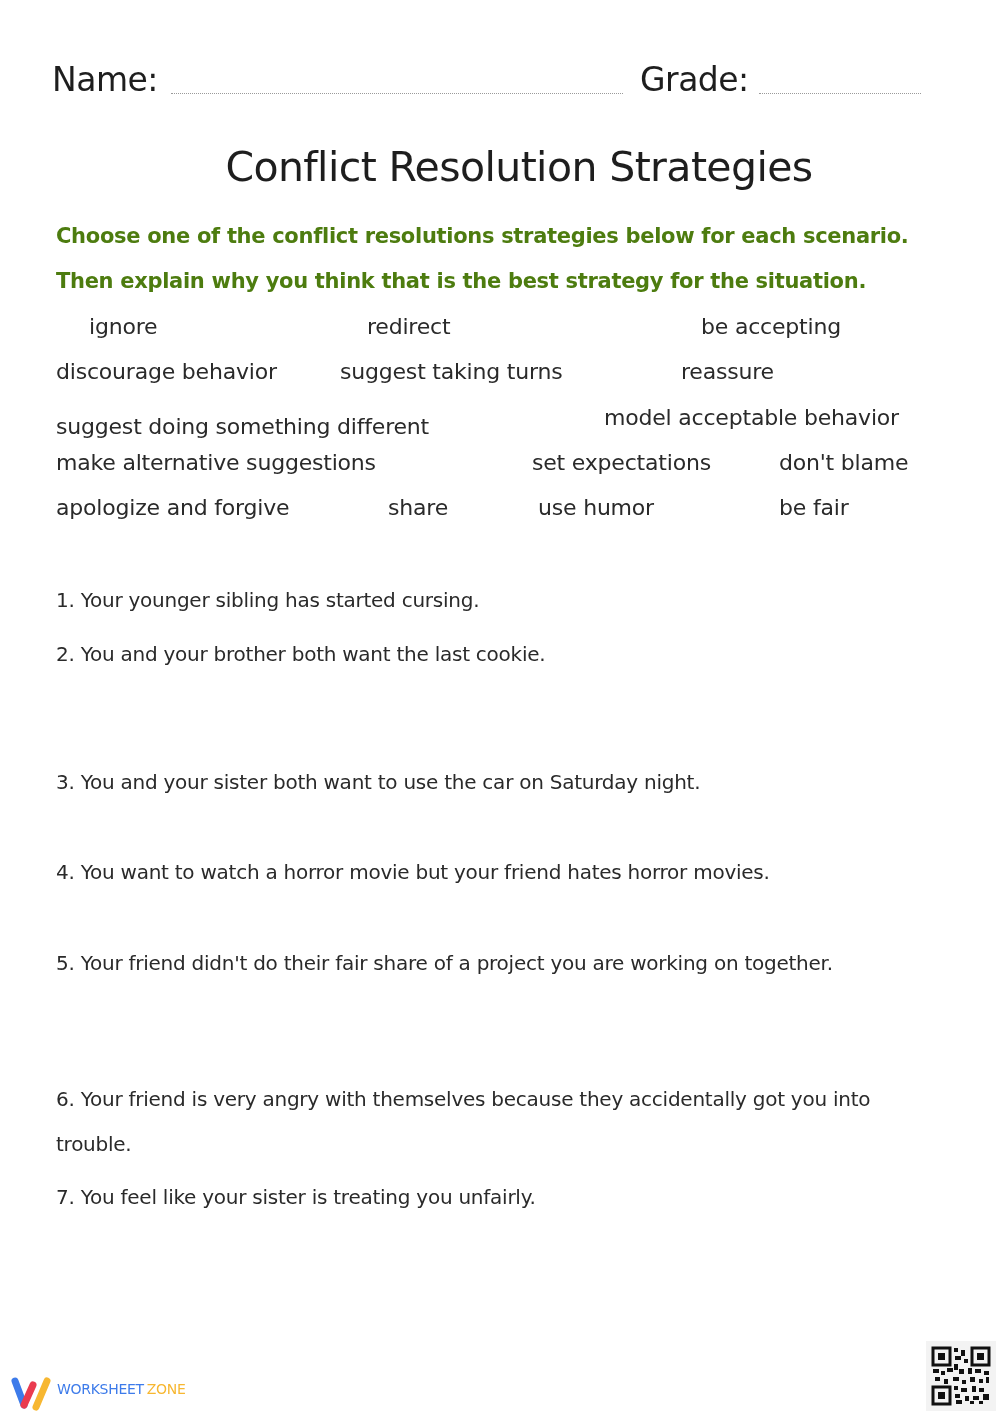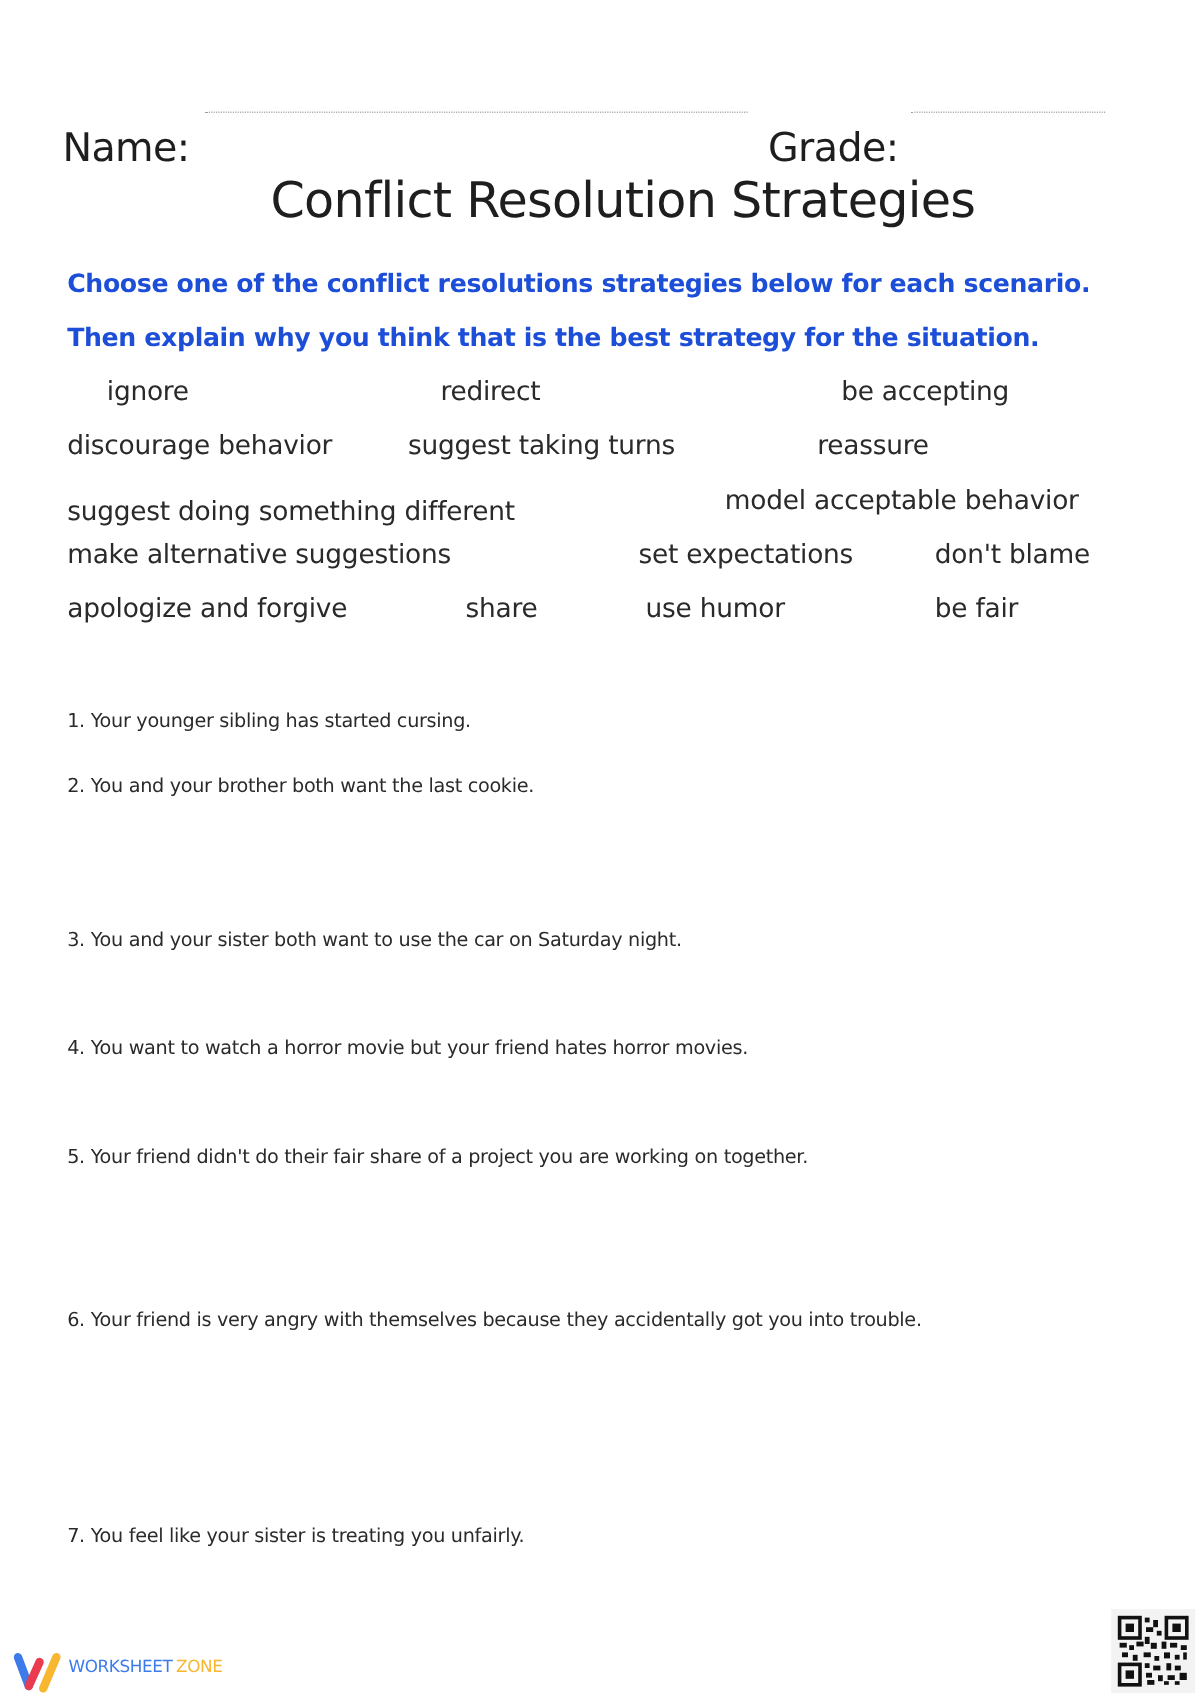--- a/index.html
+++ b/index.html
@@ -1,26 +1,26 @@
 <!DOCTYPE html>
 <html><head>
   <meta charset="utf-8">
   <style>
     html, body { margin: 0; padding: 0; background: #ffffff; }
     body {
       width: 1000px; height: 1414px; position: relative; overflow: hidden;
       font-family: "DejaVu Sans", sans-serif; color: #2a2a2a;
     }
     .abs { position: absolute; white-space: nowrap; }
-    .hdr-label { font-size: 33px; color: #1e1e1e; letter-spacing: -0.5px; margin-top: 43px; }
+    .hdr-label { font-size: 33px; color: #1e1e1e; letter-spacing: -0.5px; }
     .hdr-line { position: absolute; border-bottom: 1.5px dotted #9a9a9a; height: 0; }
     .title { font-size: 41px; color: #1e1e1e; letter-spacing: -0.6px; }
-    .instr { font-size: 21px; font-weight: bold; color: #1d4ed8; letter-spacing: -0.3px; }
+    .instr { font-size: 21px; font-weight: bold; color: #4d7c0f; letter-spacing: -0.3px; }
     .word { font-size: 22px; color: #2a2a2a; letter-spacing: -0.2px; }
-    .q { font-size: 16px; color: #2a2a2a; letter-spacing: -0.25px; line-height: 45px; }
+    .q { font-size: 20px; color: #2a2a2a; letter-spacing: -0.25px; line-height: 45px; }
     .logo-text { font-size: 14px; font-weight: normal; letter-spacing: -0.3px; }
     .scan { font-size: 25px; color: #1e1e1e; letter-spacing: -0.2px; }
     .qr { position: absolute; left: 926px; top: 1341px; width: 70px; height: 70px; background: #f3f3f3; }
   </style>
 </head>
 <body>
 
 <div class="abs hdr-label" style="left:52px; top:60px;">Name:</div>
 <div class="hdr-line" style="left:171px; top:93px; width:452px;"></div>
 <div class="abs hdr-label" style="left:640px; top:60px;">Grade:</div>
@@ -53,21 +53,21 @@
   <div class="abs word" style="left:779px; top:495px;">be fair</div>
 </div>
 
 <div>
   <div class="abs q" style="left:56px; top:578px;">1. Your younger sibling has started cursing.</div>
   <div class="abs q" style="left:56px; top:632px;">2. You and your brother both want the last cookie.</div>
   <div class="abs q" style="left:56px; top:760px;">3. You and your sister both want to use the car on Saturday night.</div>
   <div class="abs q" style="left:56px; top:850px;">4. You want to watch a horror movie but your friend hates horror movies.</div>
   <div class="abs q" style="left:56px; top:941px; width:820px; white-space:normal;">5. Your friend didn't do their fair share of a project you are working on together.</div>
   <div class="abs q" style="left:56px; top:1077px; width:870px; white-space:normal;">6. Your friend is very angry with themselves because they accidentally got you into trouble.</div>
-  <div class="abs q" style="left:56px; top:1257px;text-align:right;">7. You feel like your sister is treating you unfairly.</div>
+  <div class="abs q" style="left:56px; top:1175px;text-align:right;">7. You feel like your sister is treating you unfairly.</div>
 </div>
 
 <div>
   <div class="abs" style="left:10px; top:1375px; width:42px; height:36px;">
     <svg width="42" height="36" viewBox="0 0 42 36">
       <line x1="5" y1="6" x2="14" y2="30" stroke="#3d7bea" stroke-width="7" stroke-linecap="round"></line>
       <line x1="14" y1="30" x2="23" y2="10" stroke="#ea3b4f" stroke-width="7" stroke-linecap="round"></line>
       <line x1="26" y1="32" x2="37" y2="6" stroke="#f7b731" stroke-width="7" stroke-linecap="round"></line>
     </svg>
   </div>

